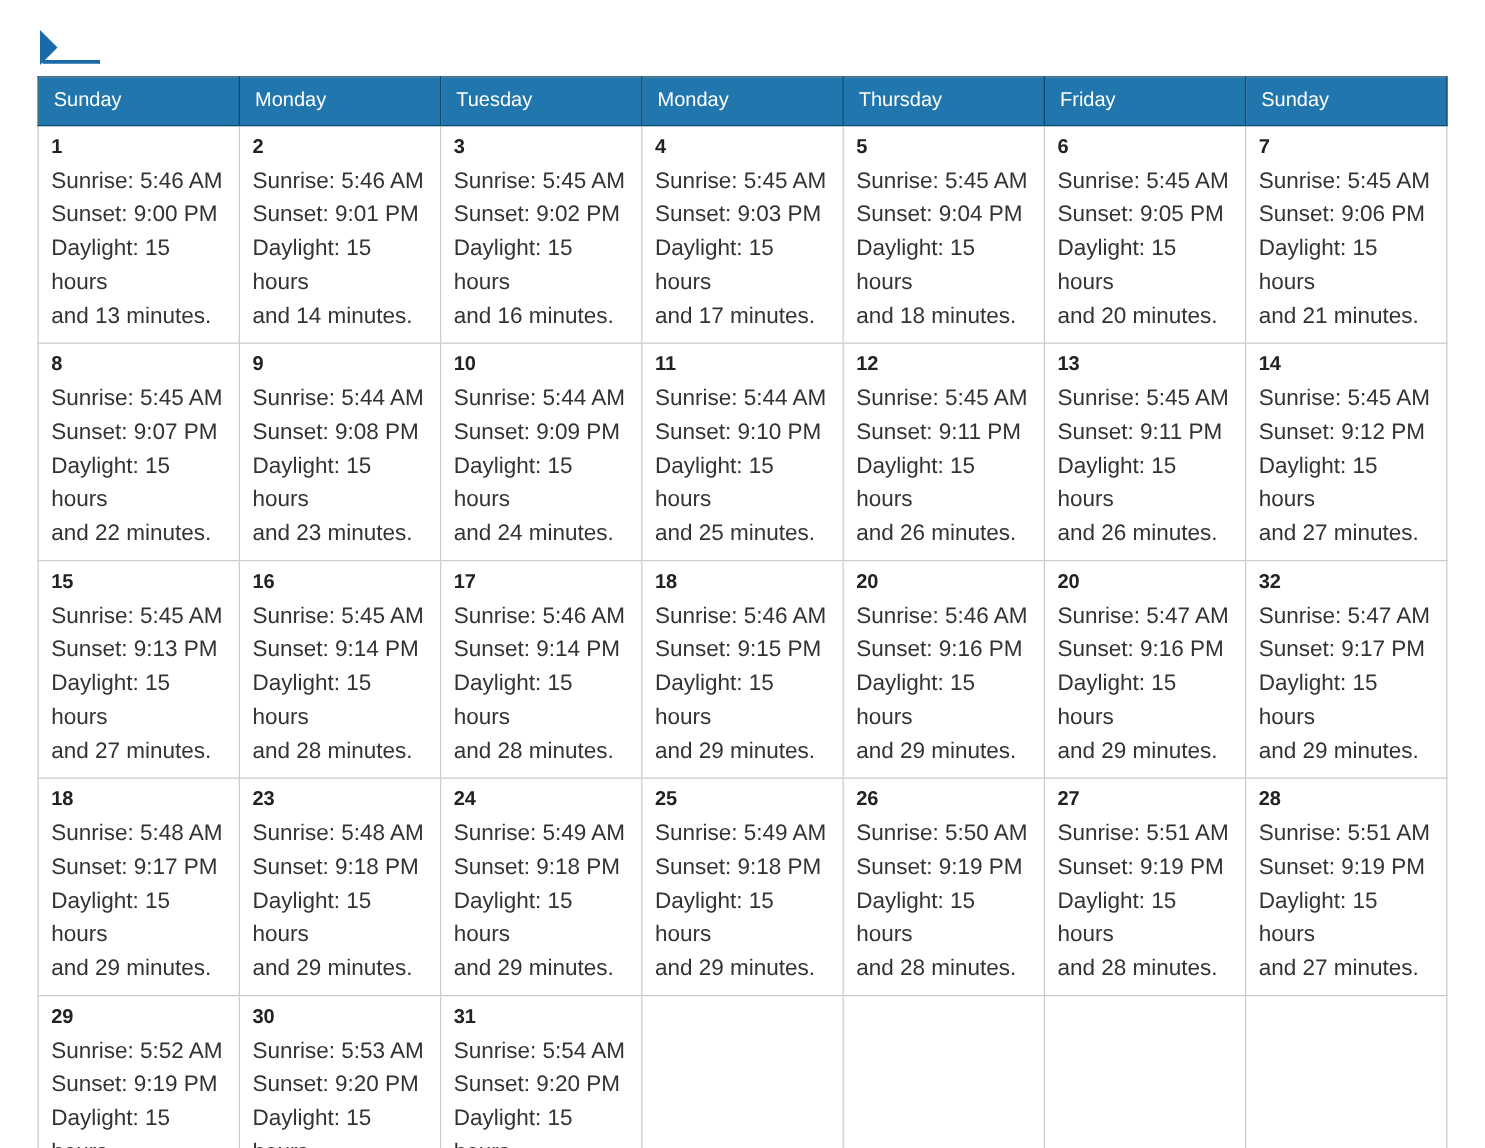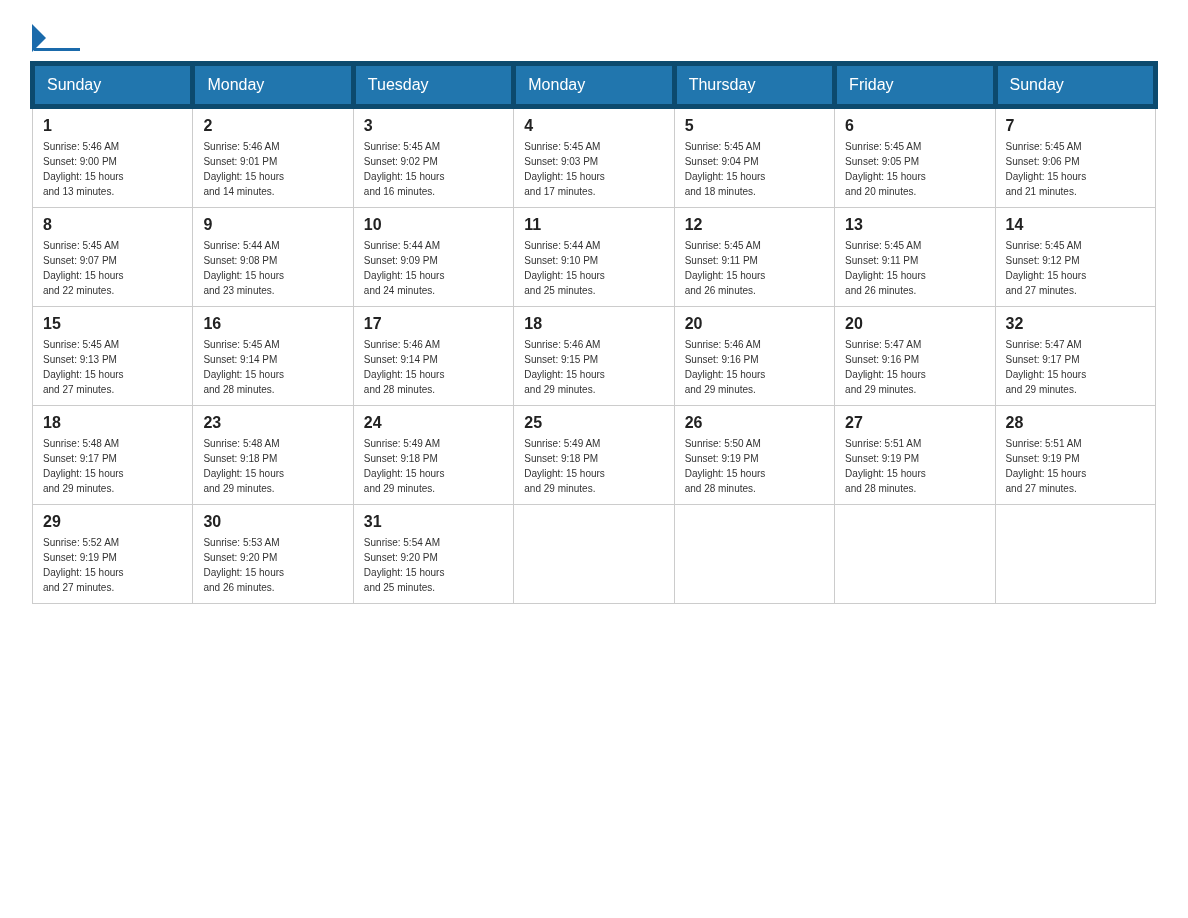--- a/index.html
+++ b/index.html
@@ -58,37 +58,37 @@
       border-collapse: collapse;
       margin-top: 8px;
     }
     .calendar th {
       background-color: #2176ae;
       color: #fff;
       font-size: 16px;
       font-weight: normal;
       padding: 10px 12px;
       text-align: left;
-      border: 5px solid #0c4a6e;
+      border: 1px solid #0c4a6e;
     }
     .calendar td {
       border: 1px solid #ccc;
       vertical-align: top;
       padding: 8px 10px;
       width: 14.28%;
       min-height: 110px;
     }
     .day-number {
       font-size: 16px;
       font-weight: bold;
       color: #222;
       margin-bottom: 4px;
     }
     .day-info {
-      font-size: 10px;
+      font-size: 18px;
       color: #333;
       line-height: 1.5;
     }
     .empty-cell {
       background: #fff;
     }
     .calendar tr td {
       background: #fff;
     }
     .calendar thead th:first-child {

